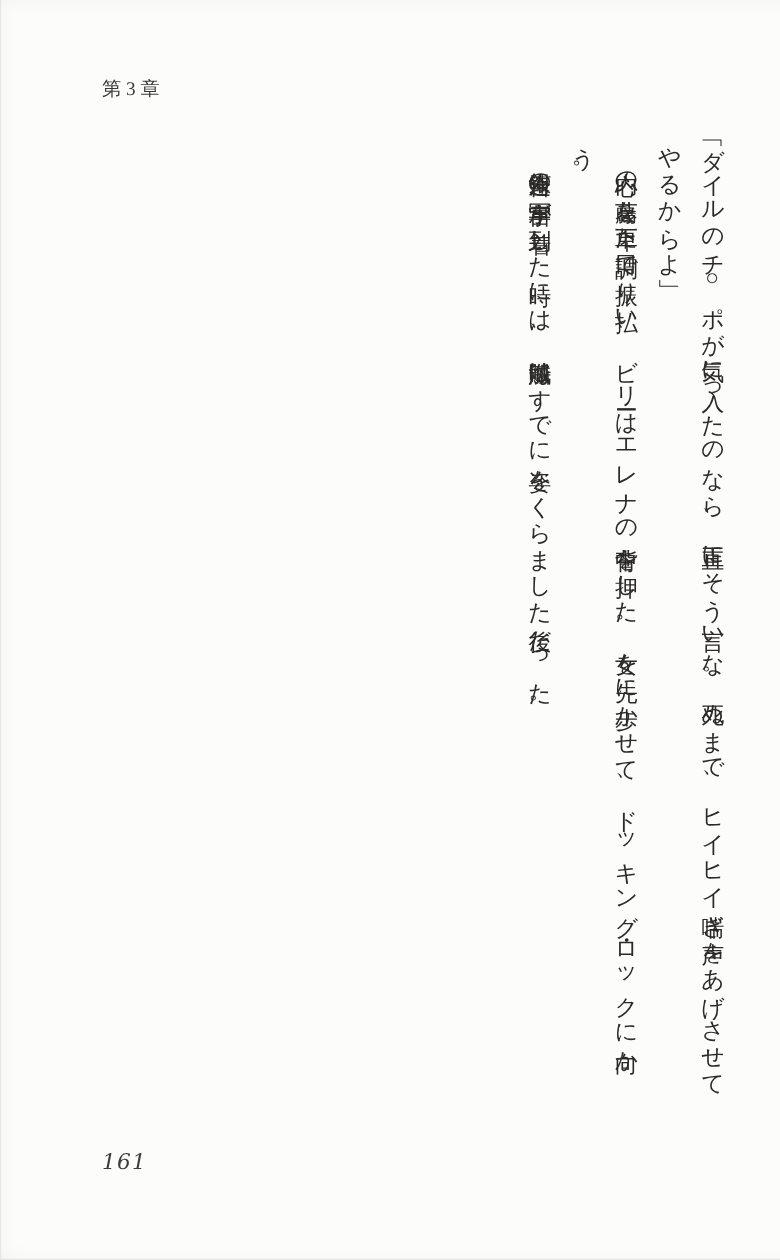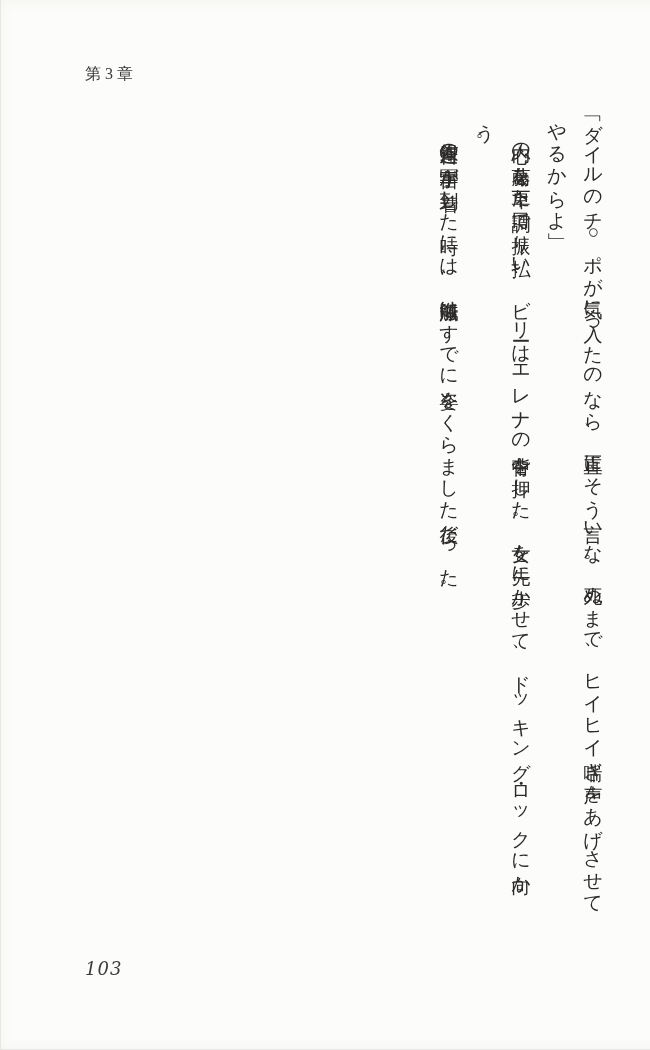--- a/index.html
+++ b/index.html
@@ -67,15 +67,15 @@
 <div class="scan">
 
   <div class="chapter">第3章</div>
 
   <div class="textblock">
     <p class="para quote">「ダイルのチ○ポが気に入ったのなら、正直にそう言いな。死ぬまで、ヒイヒイ喘ぎ声をあげさせてやるからよ」</p>
     <p class="para indent">内心の葛藤を下卑た口調で振り払い、ビリーはエレナの背中を押した。女を先に歩かせて、ドッキング・ロックに向かう。</p>
     <p class="para indent">銀河連合の宇宙軍が到着した時には、海賊船はすでに姿をくらました後だった。</p>
   </div>
 
-  <div class="pagenum">103</div>
+  <div class="pagenum">161</div>
 
 </div>
 
 </body></html>

